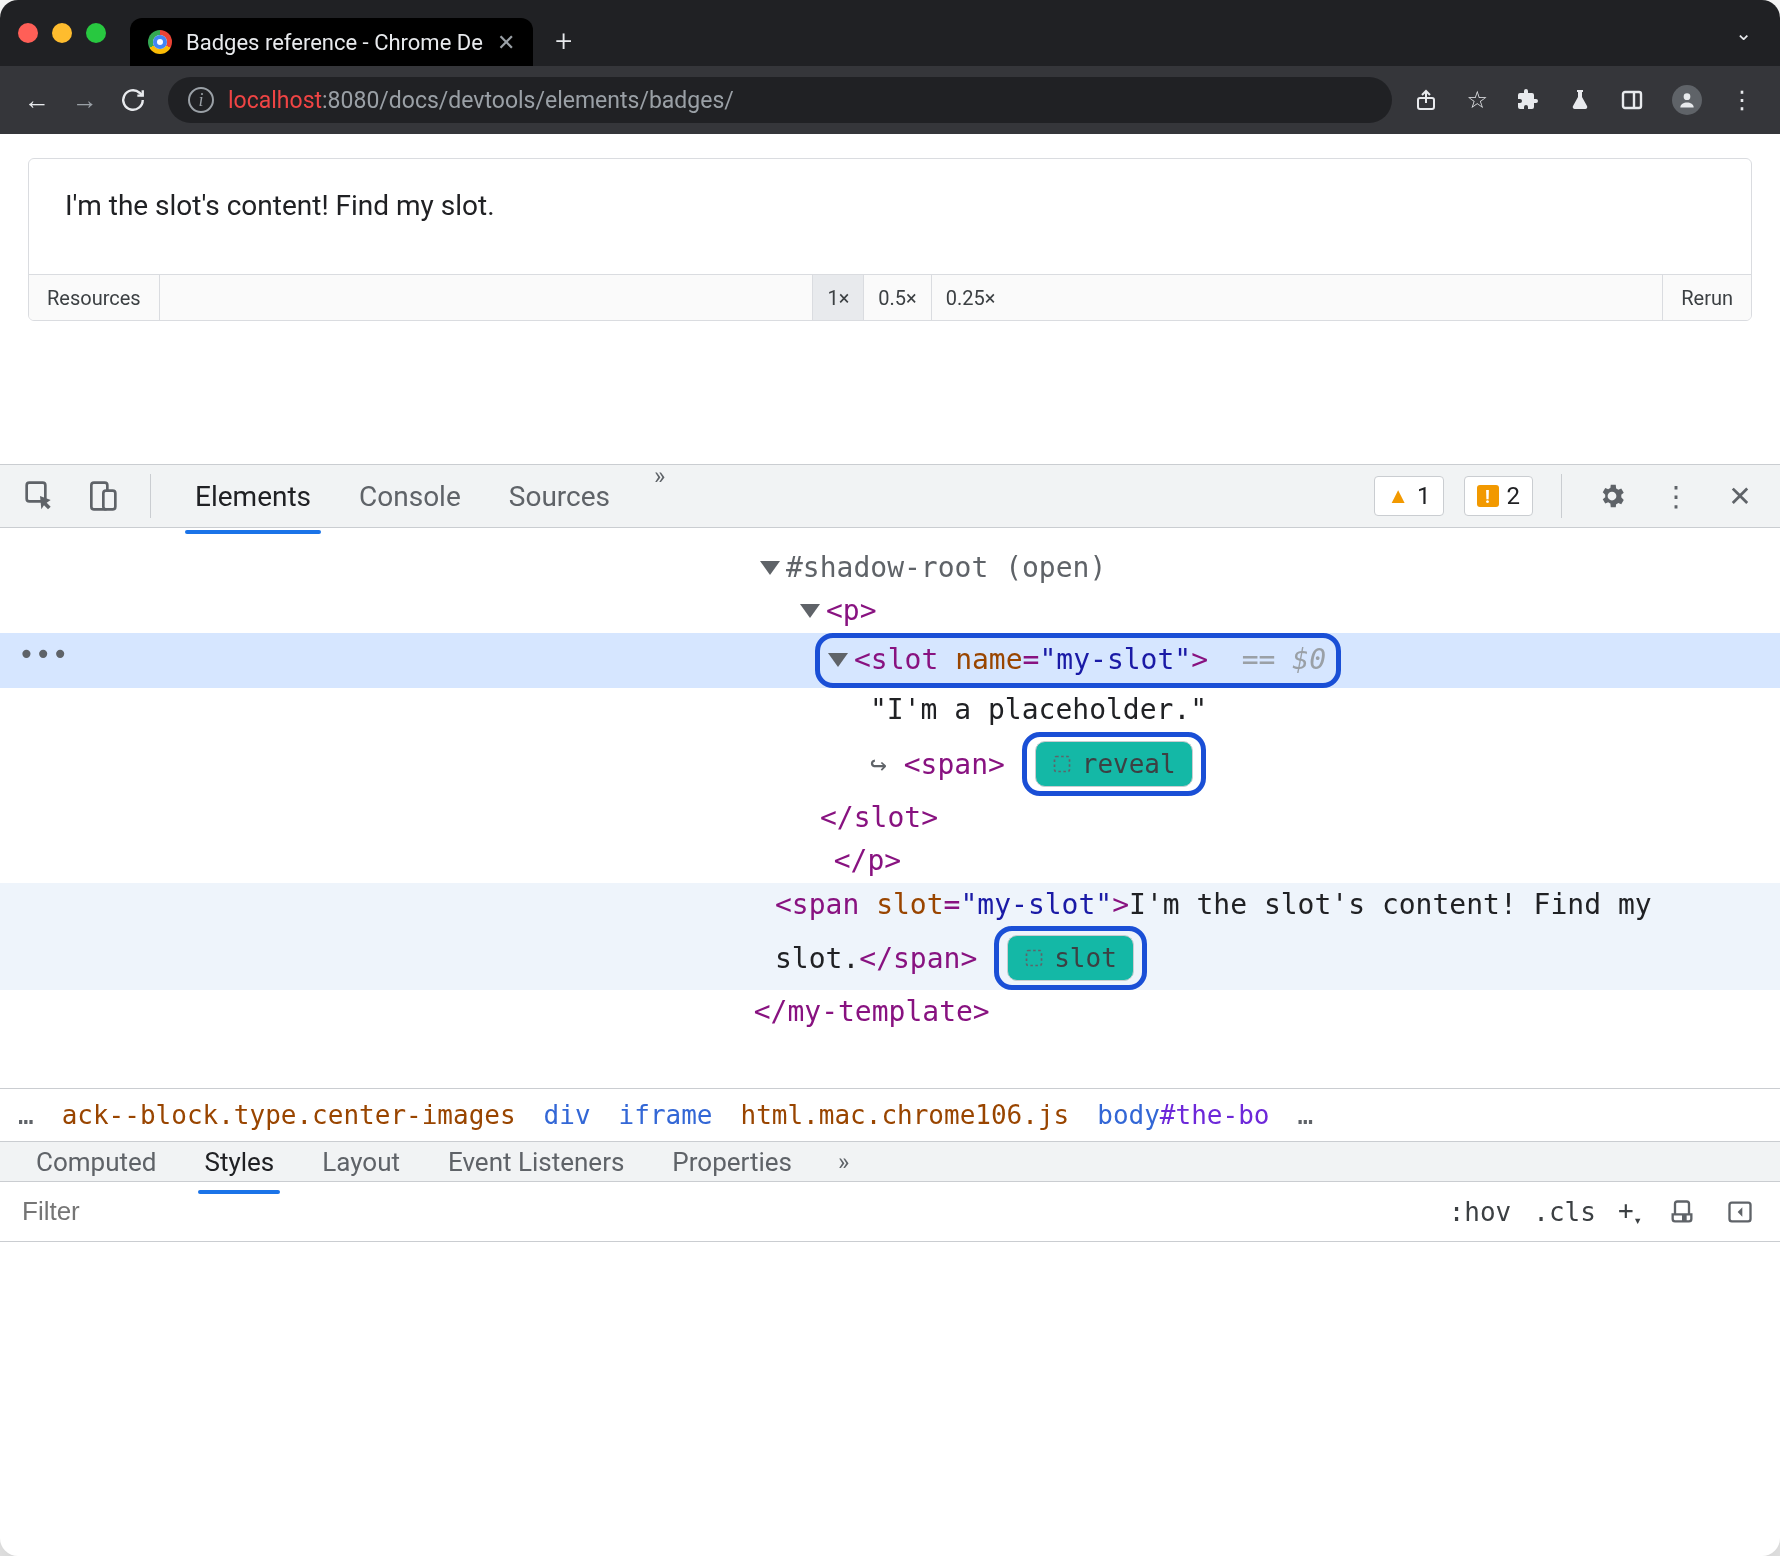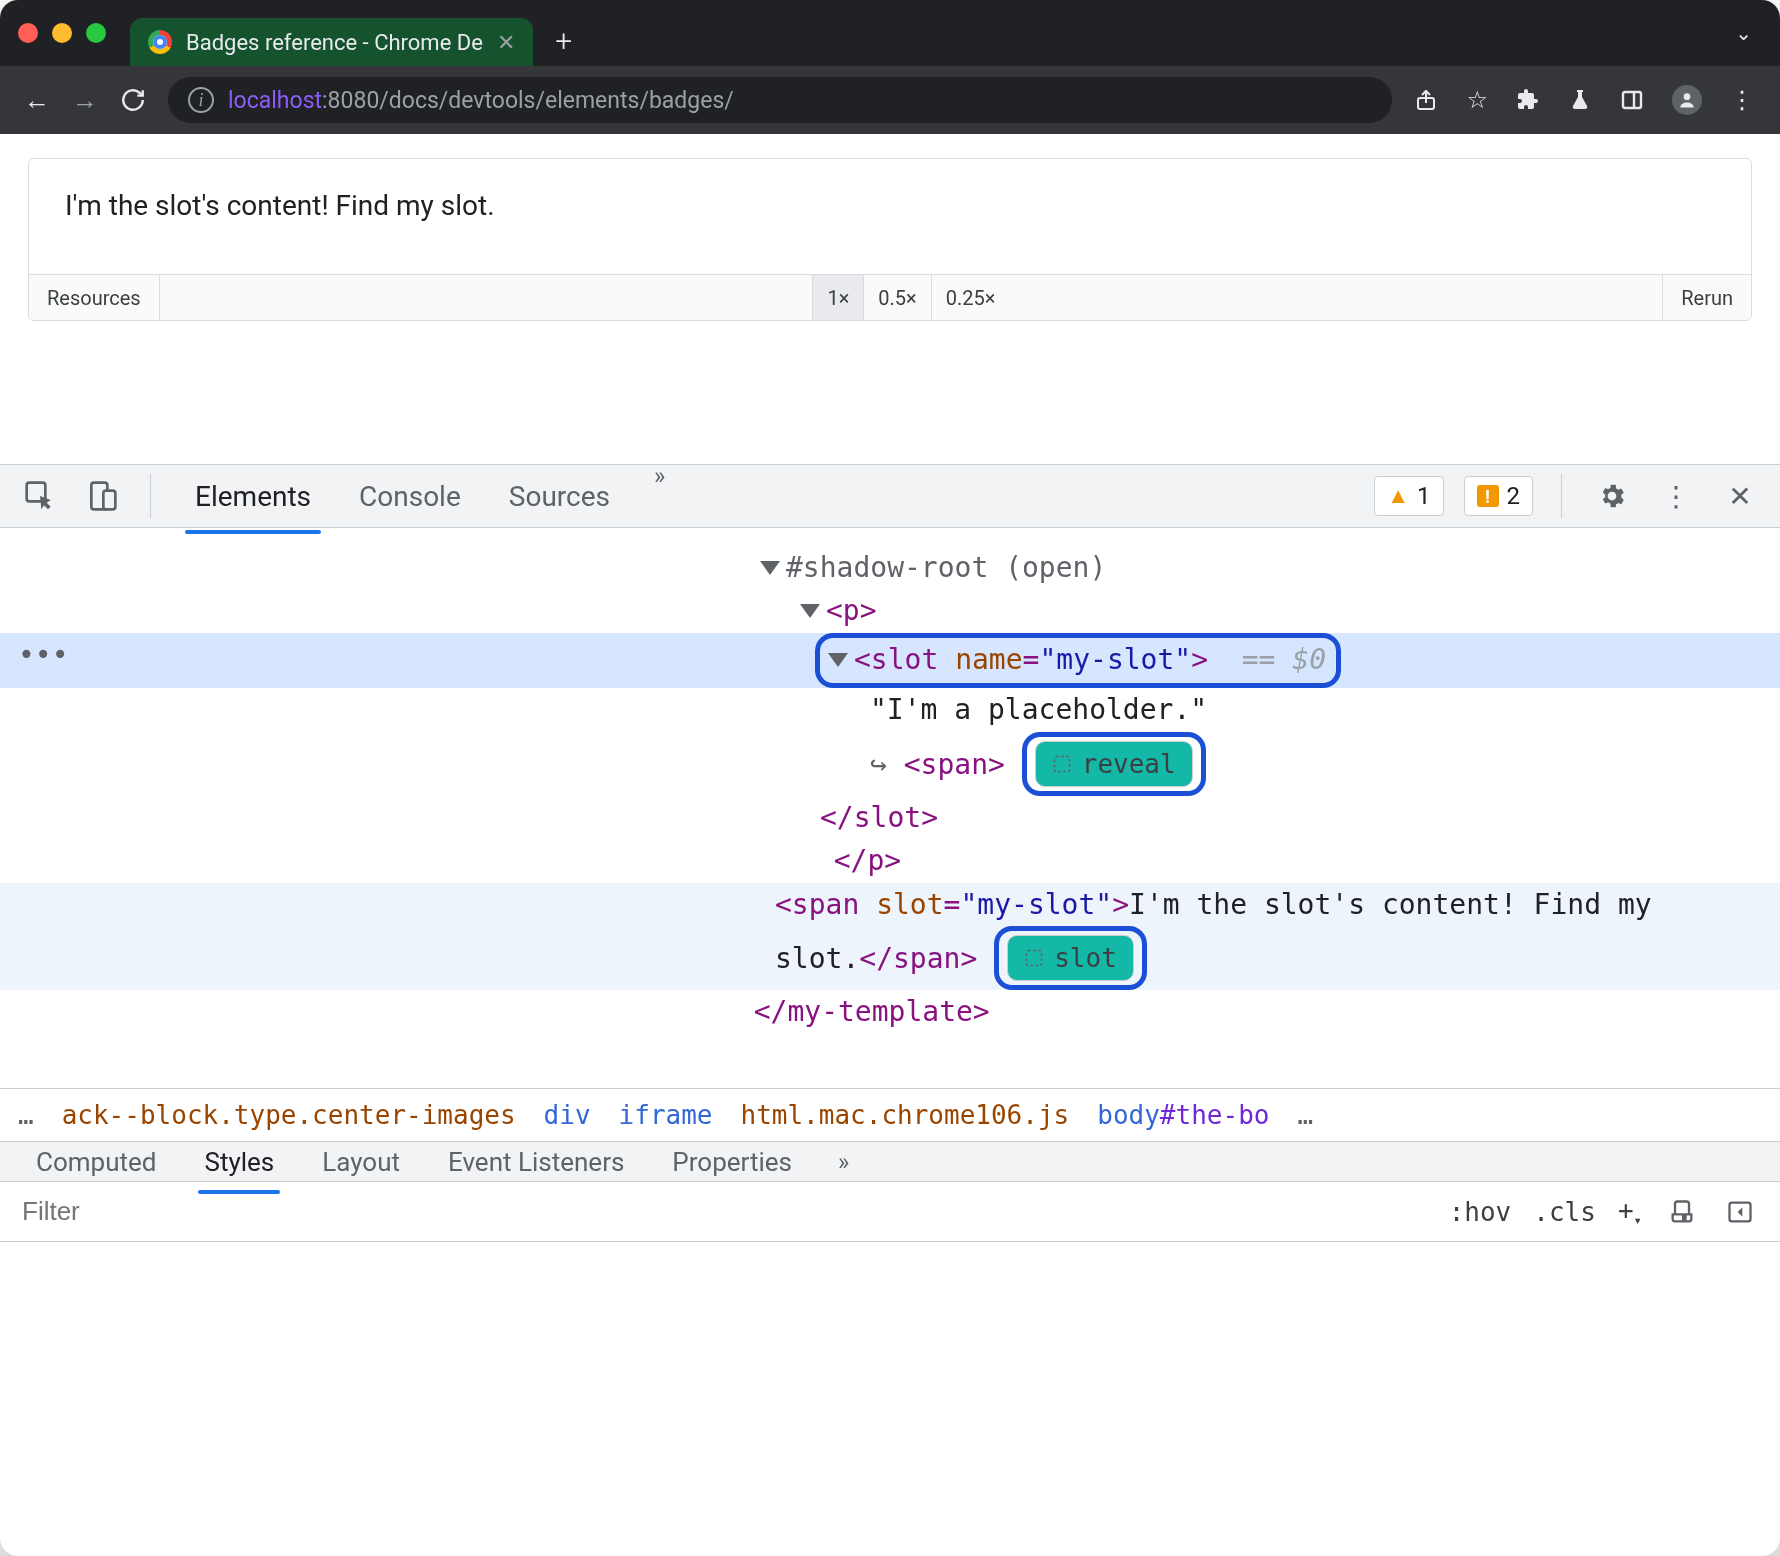--- a/index.html
+++ b/index.html
@@ -6,37 +6,37 @@
 body { font-family: -apple-system, BlinkMacSystemFont, "Segoe UI", Roboto, sans-serif; background: #fff; }
 .window { width: 1780px; height: 1556px; position: relative; background: #fff; box-shadow: 0 40px 120px rgba(0,0,0,0.35); border-radius: 18px; overflow: hidden; margin: 0 auto; }
 
 
 .titlebar { height: 66px; background: #202124; display: flex; align-items: center; padding: 0 18px; }
 .traffic-lights { display: flex; gap: 14px; margin-right: 24px; }
 .tl { width: 20px; height: 20px; border-radius: 50%; }
 .tl-red { background: #ff5f57; }
 .tl-yellow { background: #febc2e; }
 .tl-green { background: #28c840; }
-.tab { display: flex; align-items: center; background: #14532d; height: 48px; border-radius: 12px 12px 0 0; padding: 0 18px; gap: 14px; margin-top: 18px; max-width: 440px; }
+.tab { display: flex; align-items: center; background: #000000; height: 48px; border-radius: 12px 12px 0 0; padding: 0 18px; gap: 14px; margin-top: 18px; max-width: 440px; }
 .tab-favicon { width: 24px; height: 24px; border-radius: 50%; background: conic-gradient(#ea4335 0 120deg,#fbbc05 120deg 240deg,#34a853 240deg 360deg); position: relative; }
 .tab-favicon::after { content: ""; position: absolute; inset: 5px; background: #fff; border-radius: 50%; box-shadow: inset 0 0 0 4px #4285f4; }
 .tab-title { color: #e8eaed; font-size: 22px; white-space: nowrap; overflow: hidden; text-overflow: ellipsis; }
 .tab-close { color: #9aa0a6; font-size: 22px; margin-left: auto; }
 .new-tab { color: #e8eaed; font-size: 30px; font-weight: 300; margin-left: 22px; margin-top: 14px; }
 .titlebar-expand { margin-left: auto; color: #e8eaed; font-size: 20px; margin-right: 10px; }
 
 
 .addrbar { height: 68px; background: #35363a; display: flex; align-items: center; padding: 0 24px; gap: 22px; }
 .nav-arrow { color: #e8eaed; font-size: 26px; }
 .nav-arrow.dim { color: #9aa0a6; }
 .reload-icon { color: #e8eaed; font-size: 26px; }
 .addr-field { flex: 1; height: 46px; background: #202124; border-radius: 23px; display: flex; align-items: center; padding: 0 20px; gap: 14px; }
 .info-icon { width: 26px; height: 26px; border-radius: 50%; border: 2px solid #9aa0a6; color: #9aa0a6; display: flex; align-items: center; justify-content: center; font-size: 18px; font-family: Georgia, serif; font-style: italic; }
 .url-text { font-size: 23px; color: #9aa0a6; }
-.url-text .host { color: #8b5cf6; }
+.url-text .host { color: #ef4444; }
 .addr-icons { display: flex; gap: 28px; align-items: center; color: #e8eaed; font-size: 24px; }
 .addr-icons .avatar { width: 30px; height: 30px; border-radius: 50%; background: #5f6368; display: flex; align-items: center; justify-content: center; }
 .addr-icons .dots { letter-spacing: 2px; }
 
 
 .page-content { height: 330px; background: #fff; padding: 24px 28px 0; }
 .card { border: 1px solid #dadce0; border-radius: 6px; overflow: hidden; }
 .card-body { padding: 30px 36px 52px; font-size: 28px; color: #202124; }
 .card-footer { display: flex; align-items: center; border-top: 1px solid #dadce0; background: #fafafa; height: 46px; }
 .footer-btn { padding: 0 18px; font-size: 20px; color: #3c4043; border-right: 1px solid #dadce0; height: 100%; display: flex; align-items: center; }

